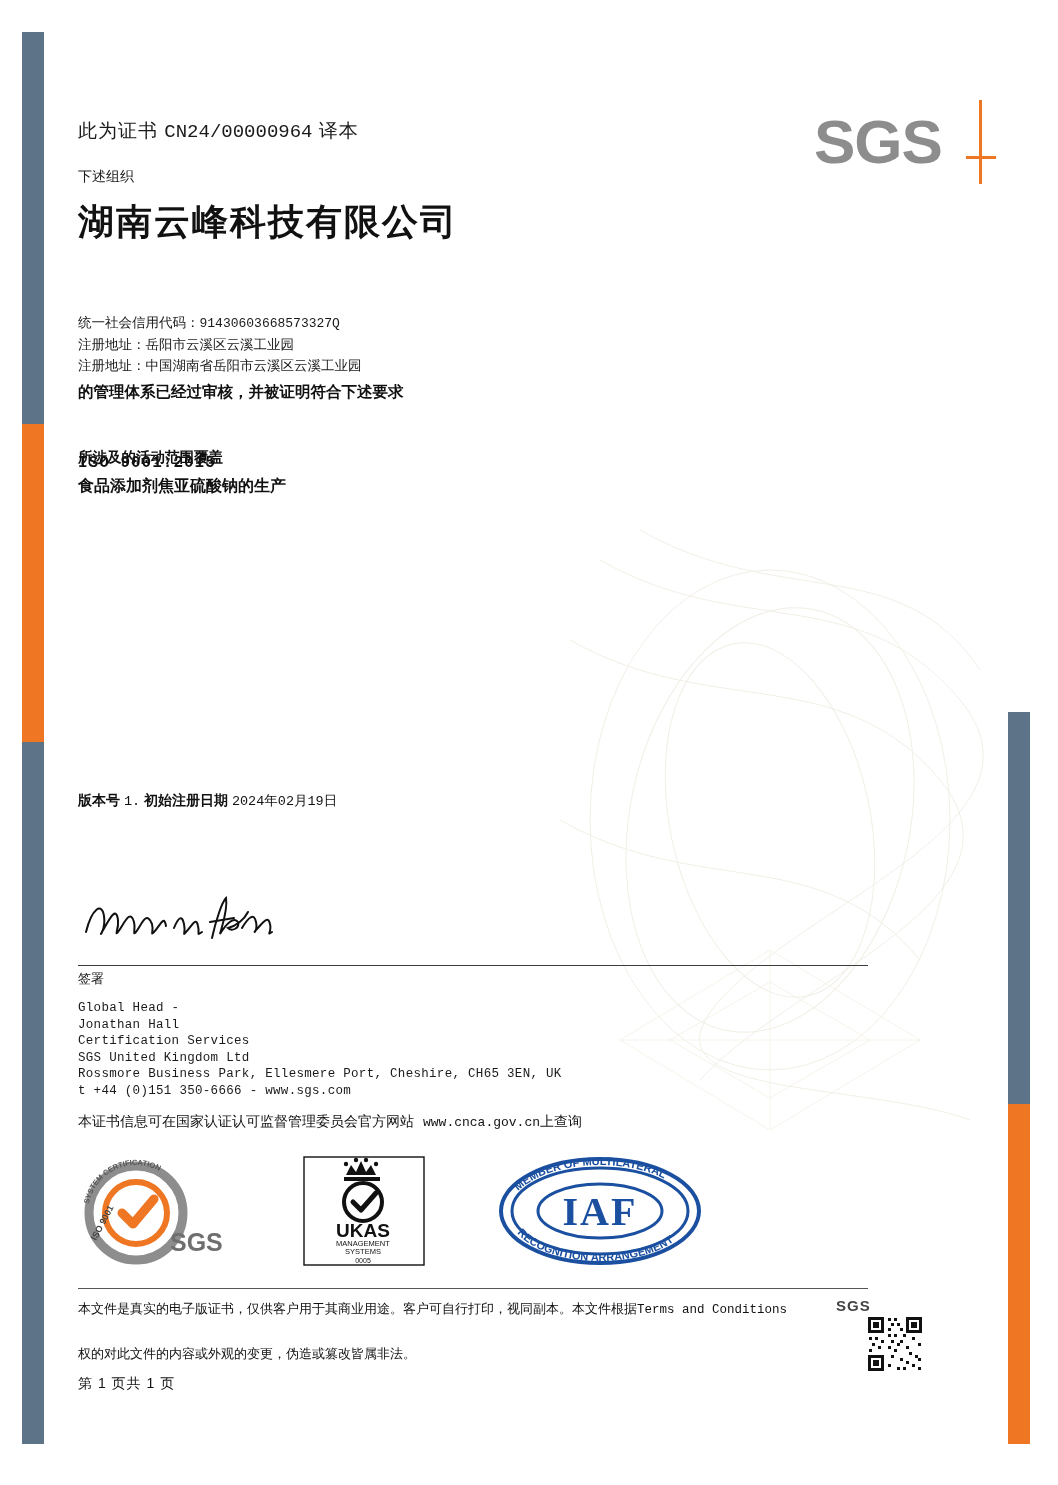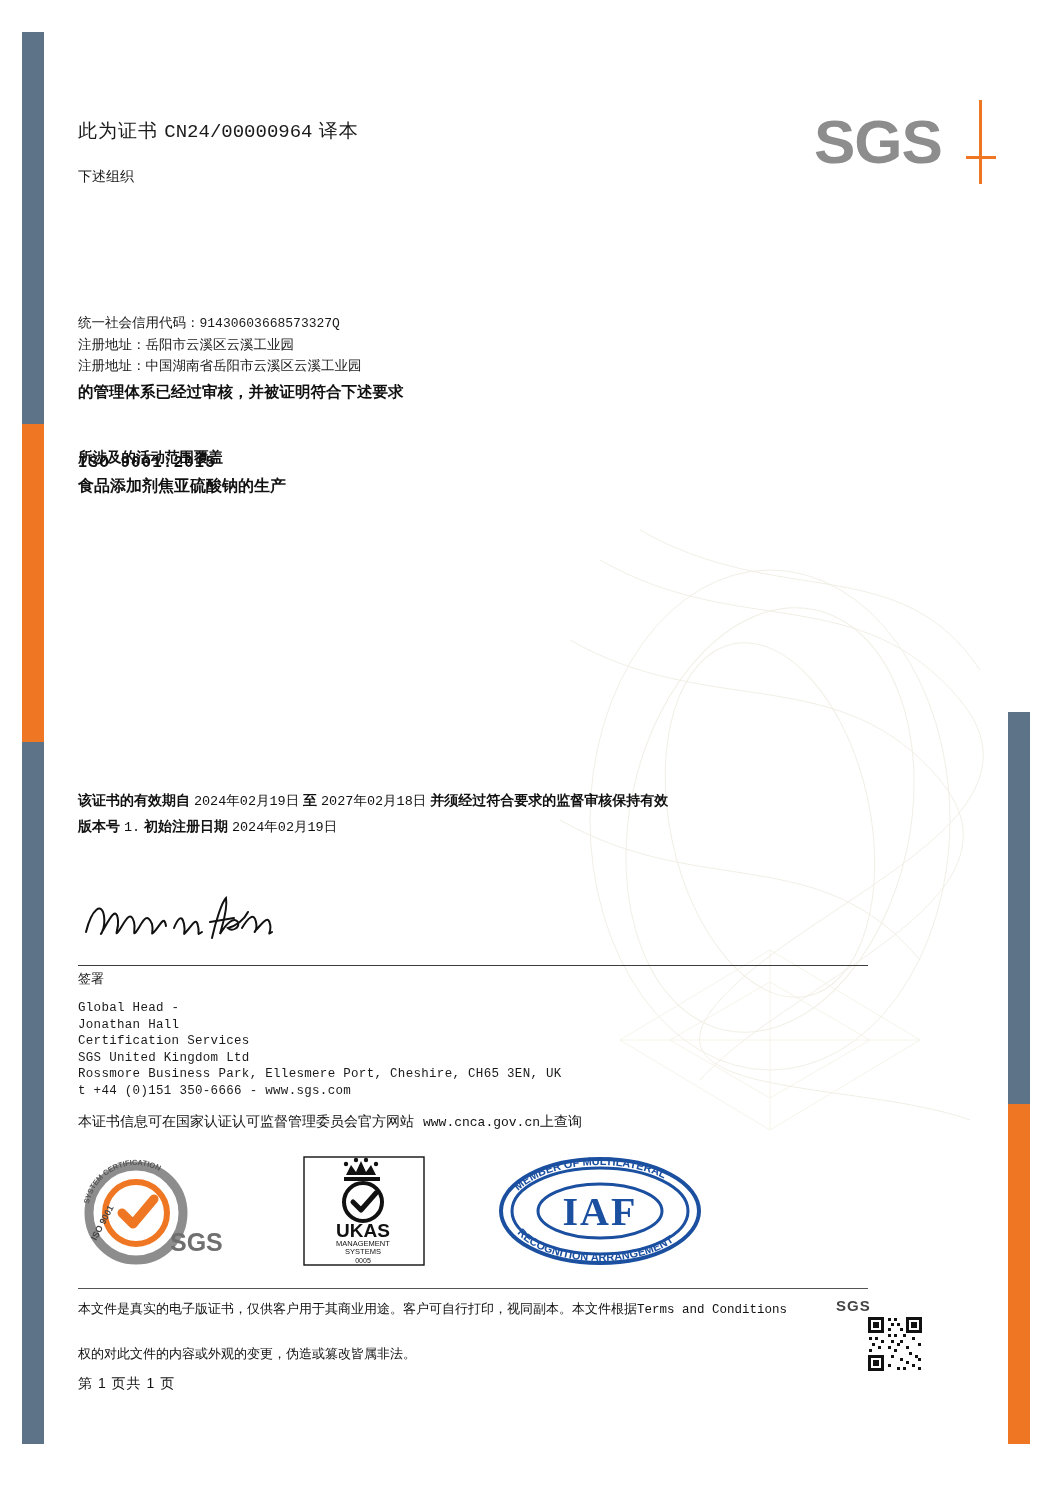--- a/index.html
+++ b/index.html
@@ -339,46 +339,40 @@
     <div class="hline"></div>
   </div>
 
   <div class="line-trans">
     <span>此为证书</span>
     <span class="mono">CN24/00000964</span>
     <span>译本</span>
   </div>
 
   <div class="label-org">下述组织</div>
+  <div class="company">湖南云峰科技有限公司</div>
 
   <div class="info">
     <div>
       <span>统一社会信用代码：</span><span class="mono">91430603668573327Q</span>
     </div>
     <div>
       <span>注册地址：</span><span>岳阳市云溪区云溪工业园</span>
     </div>
     <div>
       <span>注册地址：</span><span>中国湖南省岳阳市云溪区云溪工业园</span>
     </div>
   </div>
 
   <div class="conform">的管理体系已经过审核，并被证明符合下述要求</div>
   <div class="standard">ISO 9001:2015</div>
   <div class="scope-label">所涉及的活动范围覆盖</div>
   <div class="scope-text">食品添加剂焦亚硫酸钠的生产</div>
 
   <div class="validity">
-    <div>
-      <span>该证书的有效期自</span>
-      <span class="num">2024年02月19日</span>
-      <span>至</span>
-      <span class="num">2027年02月18日</span>
-      <span>并须经过符合要求的监督审核保持有效</span>
-    </div>
     <div>
       <span>版本号</span>
       <span class="num">1.</span>
       <span>初始注册日期</span>
       <span class="num">2024年02月19日</span>
     </div>
   </div>
 
   <div class="signature">
     <svg width="200" height="60" viewBox="0 0 200 60" xmlns="http://www.w3.org/2000/svg">

